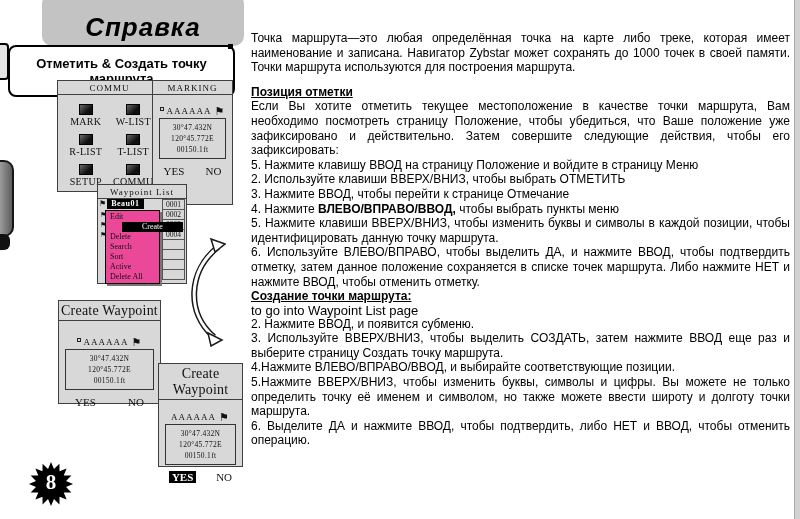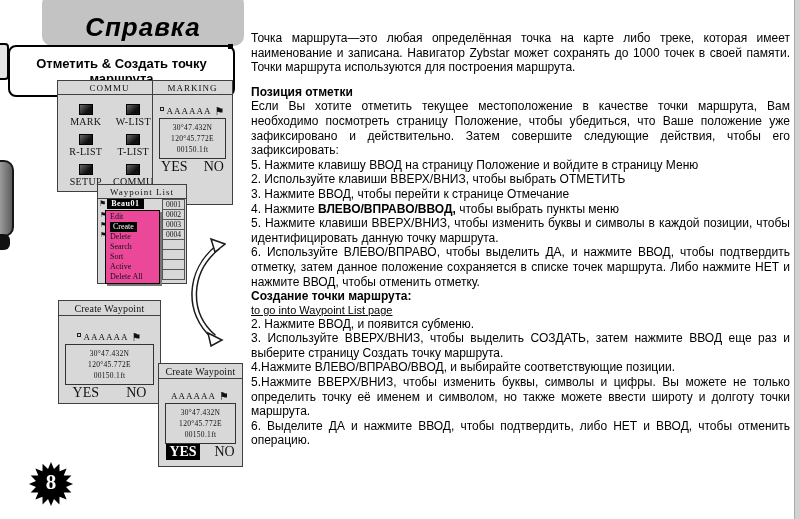--- a/index.html
+++ b/index.html
@@ -42,61 +42,61 @@
   .dev-icon { width:14px; height:11px; margin:0 auto 1px; background:linear-gradient(135deg,#6a6a6a 0%,#111 65%);
               border:1px solid #000; }
   .menu-label { font-size:10px; letter-spacing:0.3px; }
 
   .gps-name { display:flex; align-items:center; justify-content:center; gap:3px;
               font-size:9px; letter-spacing:1px; }
   .tick { width:4px; height:4px; border:1px solid #222; margin-bottom:4px; }
   .flag { font-size:11px; line-height:9px; }
   .coord-box { margin:2px 6px 0; border:1px solid #333; text-align:center;
                font-size:7.5px; line-height:11px; padding:3px 0; letter-spacing:0.3px; }
-  .yesno { display:flex; justify-content:space-around; font-size:14px; margin-top:0; }
+  .yesno { display:flex; justify-content:space-around; font-size:11px; margin-top:6px; }
   .inv { background:#000; color:#fff; padding:0 3px; font-weight:bold; }
 
   .marking-panel { left:152px; top:80px; width:81px; height:125px; }
   .marking-panel .gps-name { margin-top:11px; }
 
   .cw1 { left:58px;  top:300px; width:103px; height:104px; }
   .cw2 { left:158px; top:363px; width:85px;  height:104px; }
-  .cw1 .panel-title, .cw2 .panel-title { font-size:10px; letter-spacing:0.2px; }
+  .cw1 .panel-title, .cw2 .panel-title { font-size:14px; letter-spacing:0.2px; }
   .cw1 .gps-name { margin-top:16px; }
   .cw2 .gps-name { margin-top:12px; }
 
   
   .wpl { left:97px; top:184px; width:90px; height:100px; }
   .wpl-body { position:relative; height:84px; font-size:8px; }
   .idcell { position:absolute; right:1px; width:23px; height:11px; border:1px solid #555;
             text-align:center; font-size:7.5px; line-height:9px; }
   .wprow  { position:absolute; left:1px; top:0; height:10px; display:flex; align-items:center; gap:1px; }
   .wpflag { font-size:8px; line-height:8px; }
   .wpname { background:#000; color:#fff; font-weight:bold; font-size:8px; padding:0 4px 1px; letter-spacing:0.5px;text-align:center; }
   .submenu { position:absolute; left:7px; top:11px; width:55px; background:#ec4899;
              border:1px solid #000; box-shadow:2px 2px 0 #777; padding:1px 0 1px 4px;
              font-size:8px; line-height:10px; }
-  .submenu .sel { background:#000; color:#fff; display:inline-block; padding:0 3px; }
+  .submenu .sel { background:#000; color:#fff; display:inline-block; padding:0 20px;margin-left:12px; }
   .ghost-flag { position:absolute; left:2px; font-size:7px; }
 
   
   .arrow { left:180px; top:237px; }
 
   
   .burst { left:28px; top:461px; width:46px; height:46px; }
   .burst .num { position:absolute; left:0; top:9px; width:46px; text-align:center;
                 color:#fff; font-size:21px; font-weight:bold; font-family:"Liberation Serif",serif; }
 
   
   .content { position:absolute; left:251px; top:31px; width:539px;
              font-size:12px; line-height:14.6px; }
   .just { text-align:justify; }
-  .content h3 { font-size:12px; font-weight:bold; display:inline-block; }
+  .content h3 { font-size:12px; font-weight:bold; text-decoration:underline; display:inline-block; }
   .gap { height:10px; }
-  .note { font-size:11px; line-height:13px;text-decoration:underline; }
+  .note { font-size:13px; line-height:13px; }
 </style>
 </head>
 <body>
 
 <div class="page">
 
   <div class="abs right-strip"></div>
 
   <div class="abs banner">
     <span>Справка</span>

